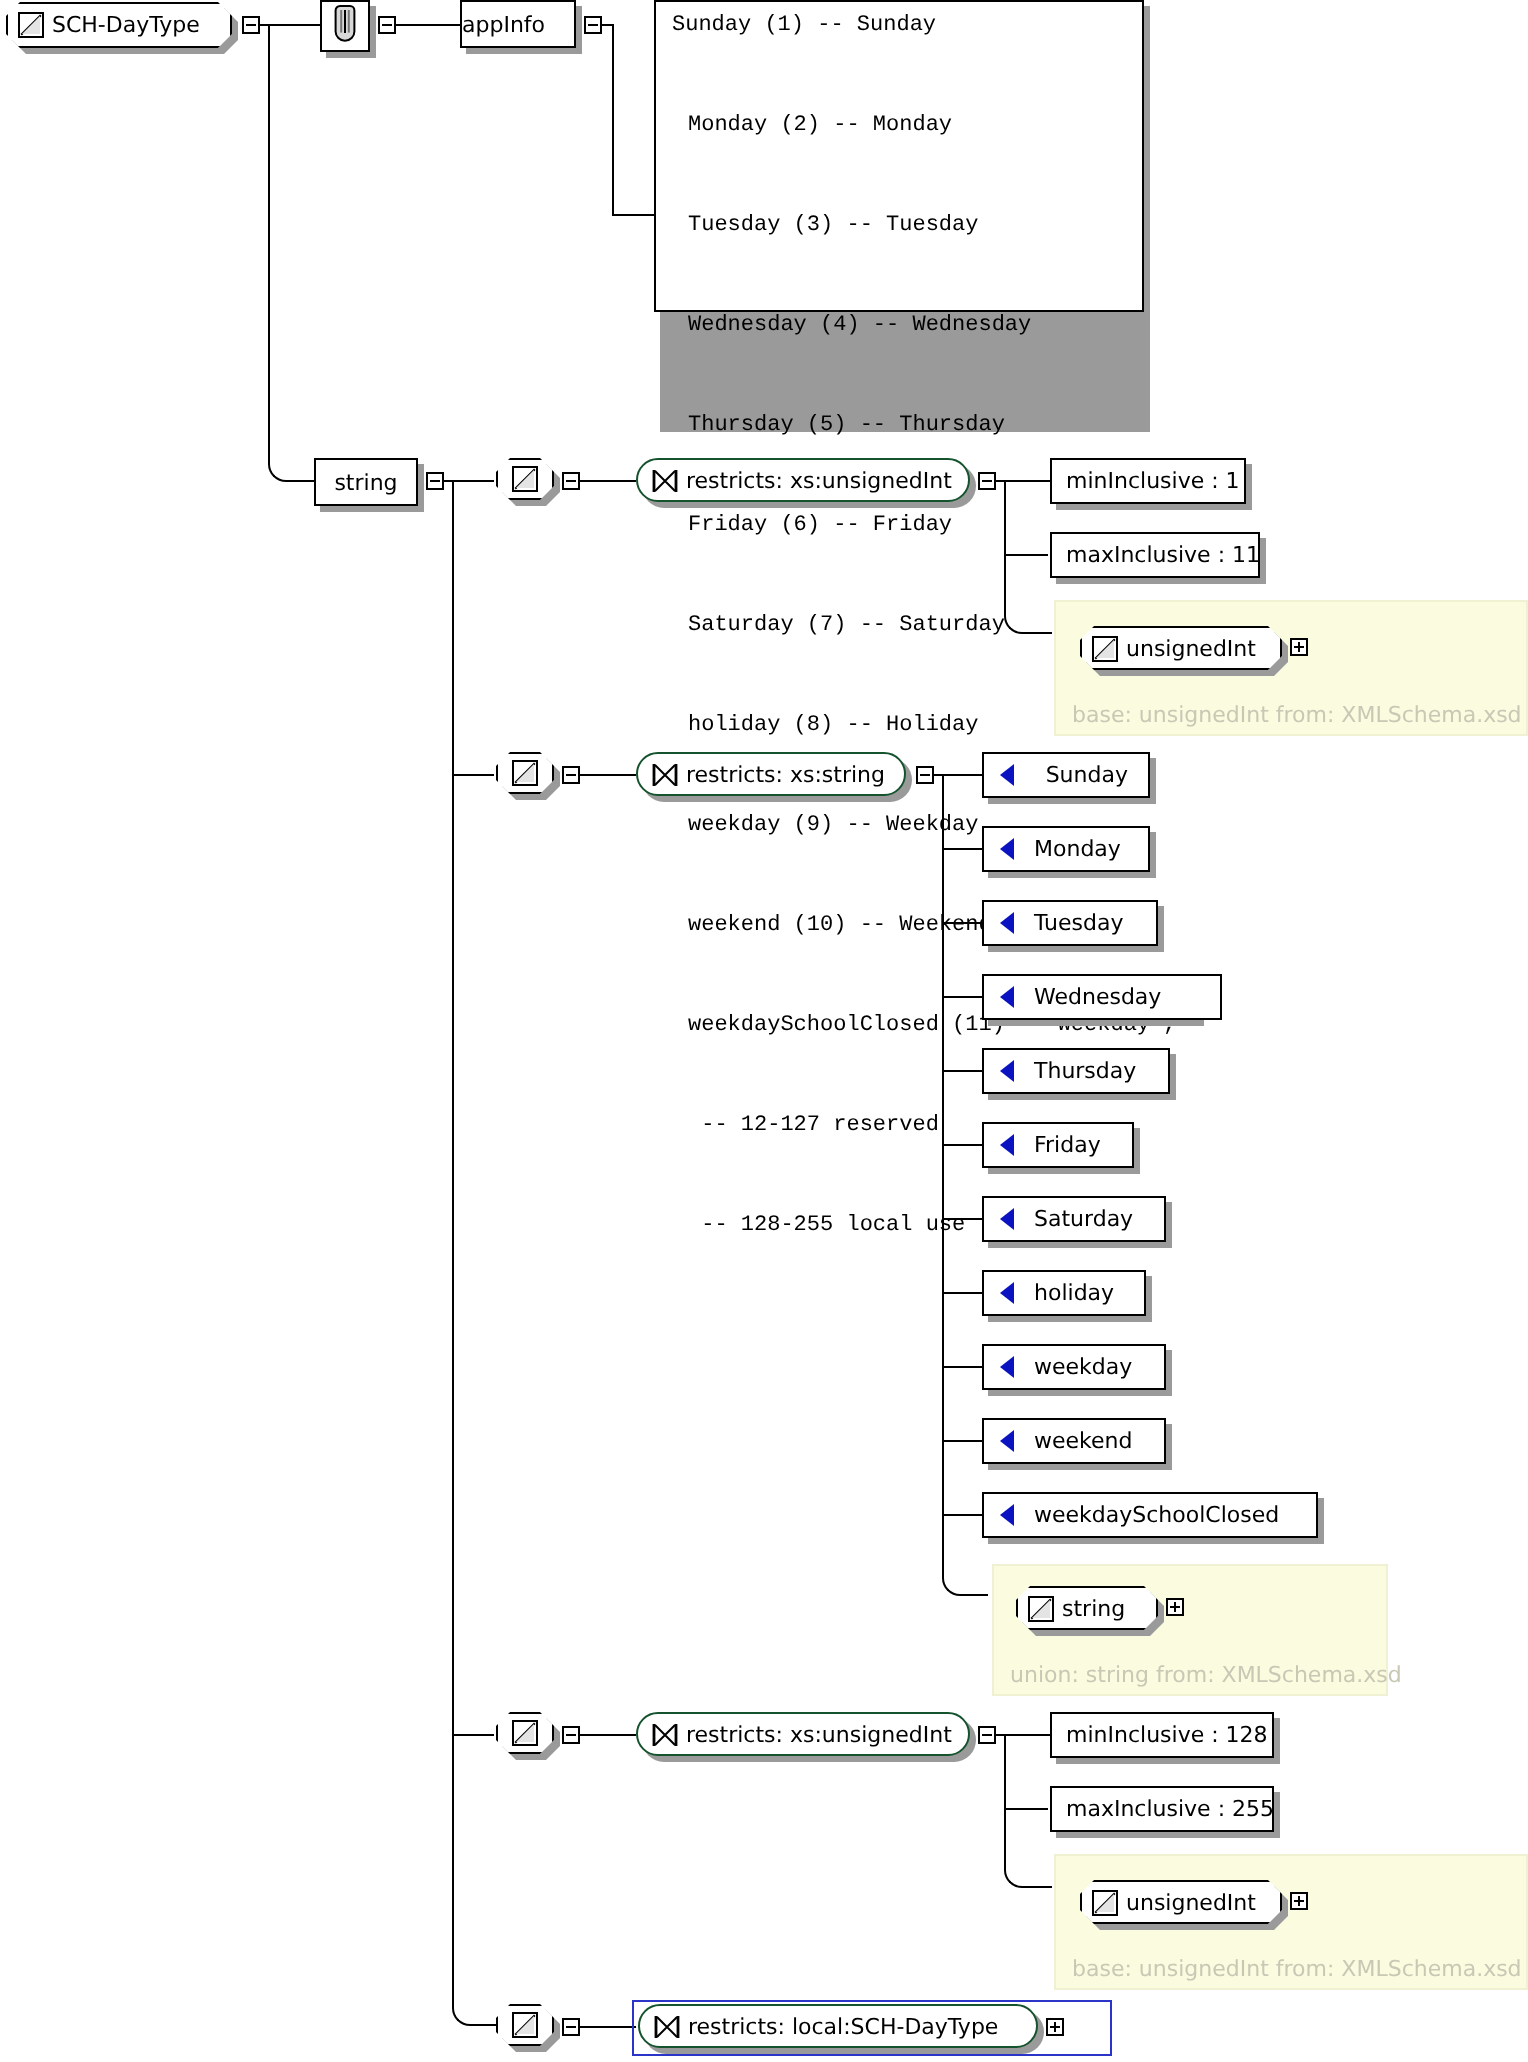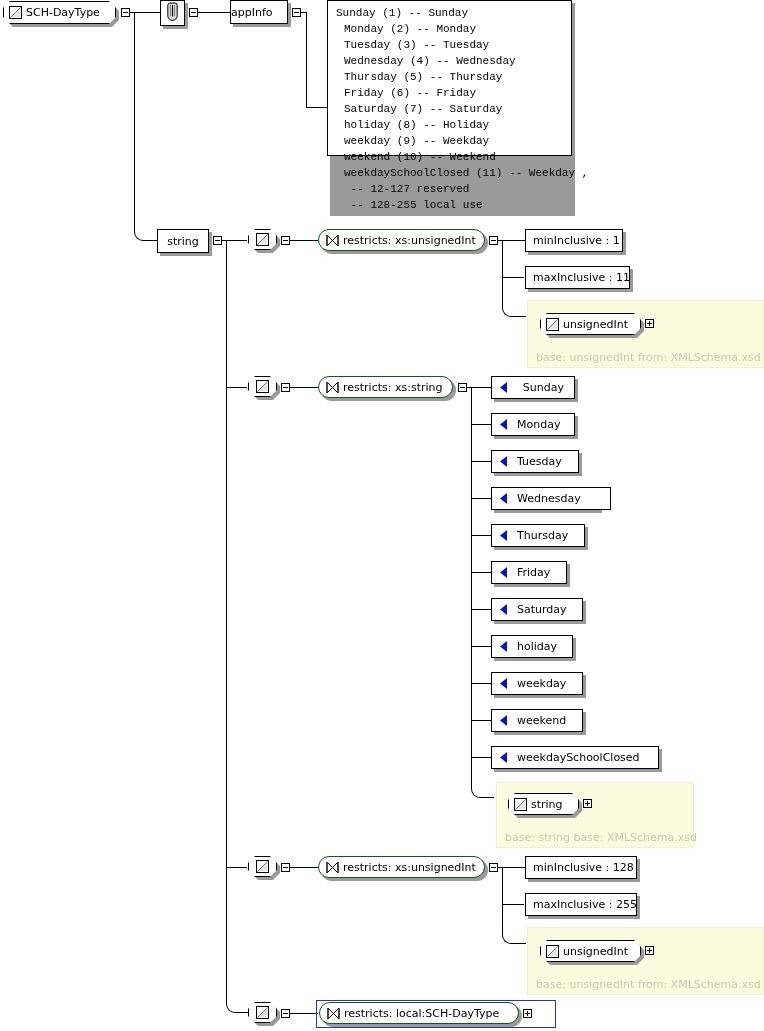--- a/index.html
+++ b/index.html
@@ -54,21 +54,21 @@
   .ico-tri svg{display:block;}
 
   
   .annbox{position:absolute;border:1px solid #000;background:#fff;box-sizing:border-box;
           display:flex;align-items:center;justify-content:center;}
 
   
   .docbox{position:absolute;border:1px solid #000;background:#fff;box-sizing:border-box;
           padding:4px 6px 4px 8px;}
   .docbox .dl{font-size:11px;line-height:16px;white-space:pre;color:#000;}
-  .docbox .dl.indent{padding-left:8px;}
+  .docbox .dl.indent{padding-left:8px;margin-top:34px;}
 
   
   .ybox{position:absolute;background:#fbfbe0;border:1px solid #f0f0d2;box-sizing:border-box;}
   .ybox .basetxt{position:absolute;left:8px;bottom:3px;font-size:11px;color:#c8c8b4;white-space:nowrap;}
 
   
   .sel{position:absolute;border:1px solid #2a35c8;box-sizing:border-box;background:transparent;}
 
   .enumlbl{padding-right:10px;padding-left:4px;}
   .facetlbl{padding-left:7px;padding-right:7px;}
@@ -346,21 +346,21 @@
   <div class="boxnode" style="left:491px;top:746px;width:168px;height:23px;">
     <span class="ico-tri">
         <svg width="13" height="13" viewBox="0 0 13 13">
           <path d="M9 1 L9 12 L2 6.5 Z" fill="#0b13c0"></path>
         </svg>
       </span>
     <span class="lbl enumlbl">weekdaySchoolClosed</span>
   </div>
 
   <div class="ybox" style="left:496px;top:782px;width:198px;height:66px;">
-    <span class="basetxt">base: string base: XMLSchema.xsd</span>
+    <span class="basetxt">union: string from: XMLSchema.xsd</span>
   </div>
   <div class="octa-shadow" style="left:511px;top:796px;width:71px;height:22px;"></div>
   <div class="octa" style="left:508px;top:793px;width:71px;height:22px;">
     <span class="ico-simple">
       <svg width="13" height="13" viewBox="0 0 13 13">
           <rect x="0.5" y="0.5" width="12" height="12" fill="#fff" stroke="#000"></rect>
           <path d="M1.6 11.4 L11.4 1.6" stroke="#000" stroke-width="1"></path>
           <path d="M2 11 L11 11 L11 2 Z" fill="#e4e4e4"></path>
         </svg>
     </span>

